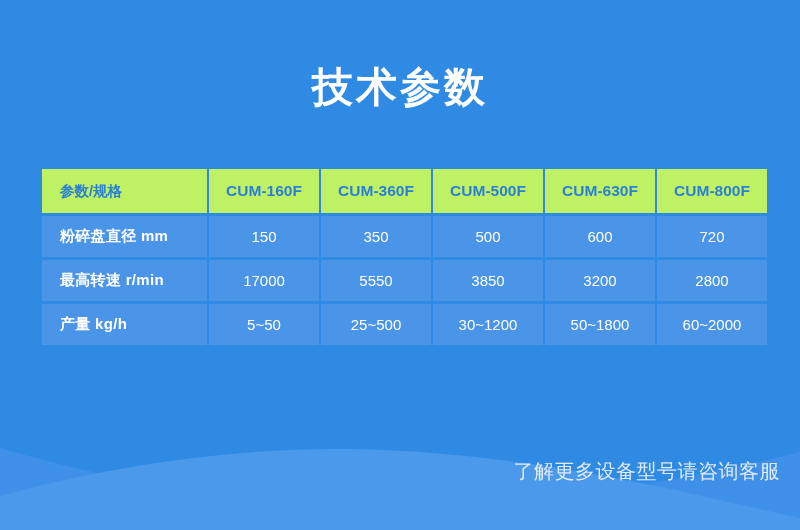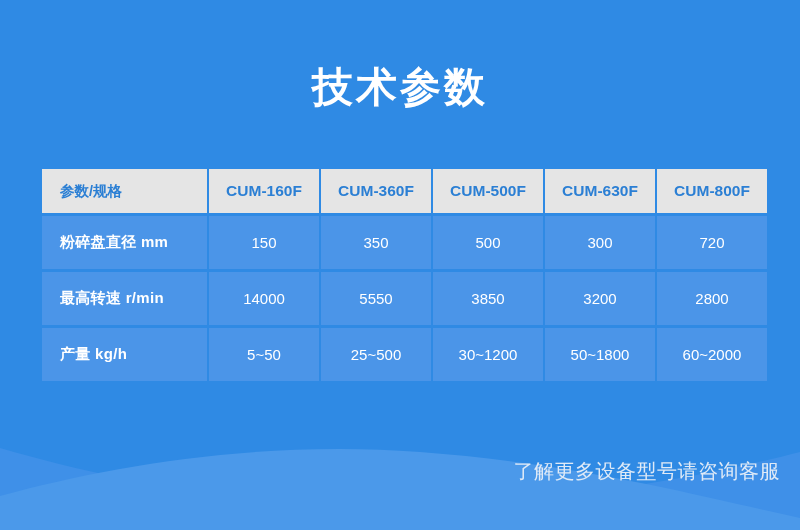--- a/index.html
+++ b/index.html
@@ -46,29 +46,29 @@
     top: 166px;
     left: 40px;
     width: 720px;
     border-collapse: separate;
     border-spacing: 2px 3px;
     table-layout: fixed;
   }
 
   #spec-table th,
   #spec-table td {
-    height: 53px;
+    height: 41px;
     text-align: center;
     vertical-align: middle;
     font-size: 15px;
     padding: 0 4px;
   }
 
   #spec-table thead th {
-    background: #e5e5e5;
+    background: #bef264;
     color: #2b7fd4;
     font-weight: bold;
     font-size: 15.5px;
     height: 44px;
   }
 
   #spec-table thead th.param-head {
     text-align: left;
     padding-left: 18px;
     font-size: 14.5px;
@@ -130,26 +130,26 @@
       <th>CUM-630F</th>
       <th>CUM-800F</th>
     </tr>
   </thead>
   <tbody>
     <tr>
       <td class="row-label">粉碎盘直径 mm</td>
       <td>150</td>
       <td>350</td>
       <td>500</td>
-      <td>300</td>
+      <td>600</td>
       <td>720</td>
     </tr>
     <tr>
       <td class="row-label">最高转速 r/min</td>
-      <td>14000</td>
+      <td>17000</td>
       <td>5550</td>
       <td>3850</td>
       <td>3200</td>
       <td>2800</td>
     </tr>
     <tr>
       <td class="row-label">产量 kg/h</td>
       <td>5~50</td>
       <td>25~500</td>
       <td>30~1200</td>

